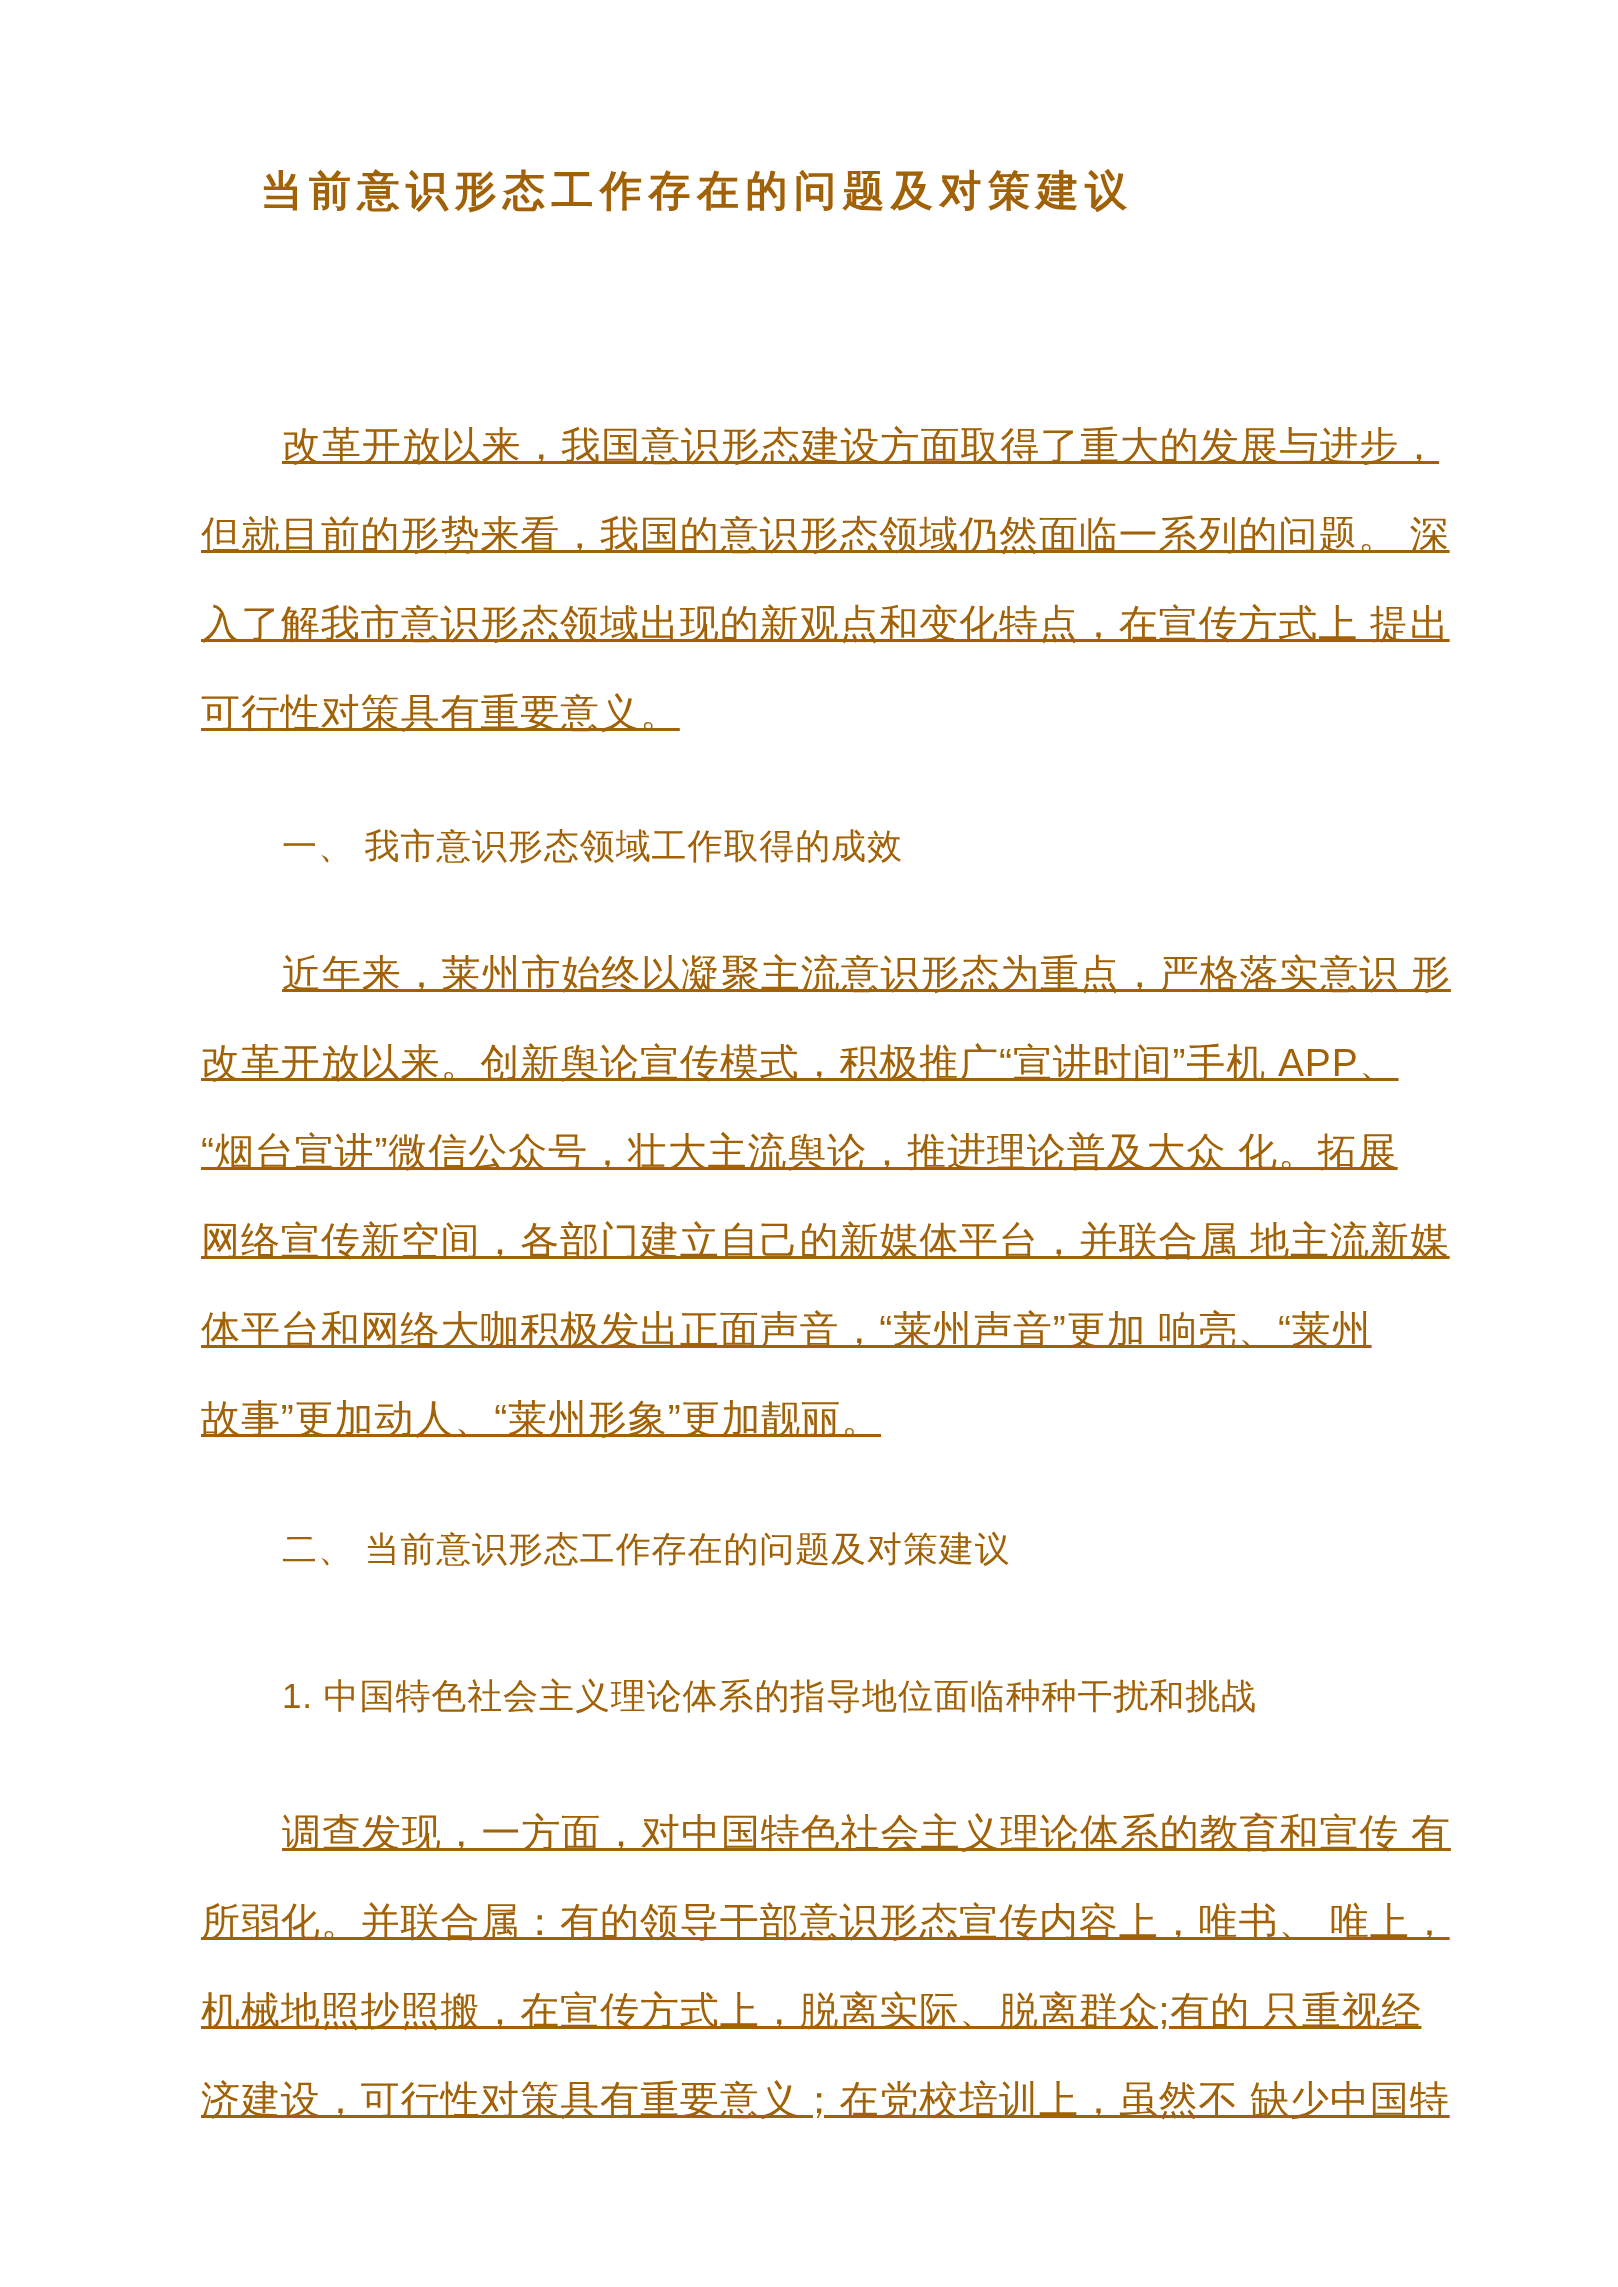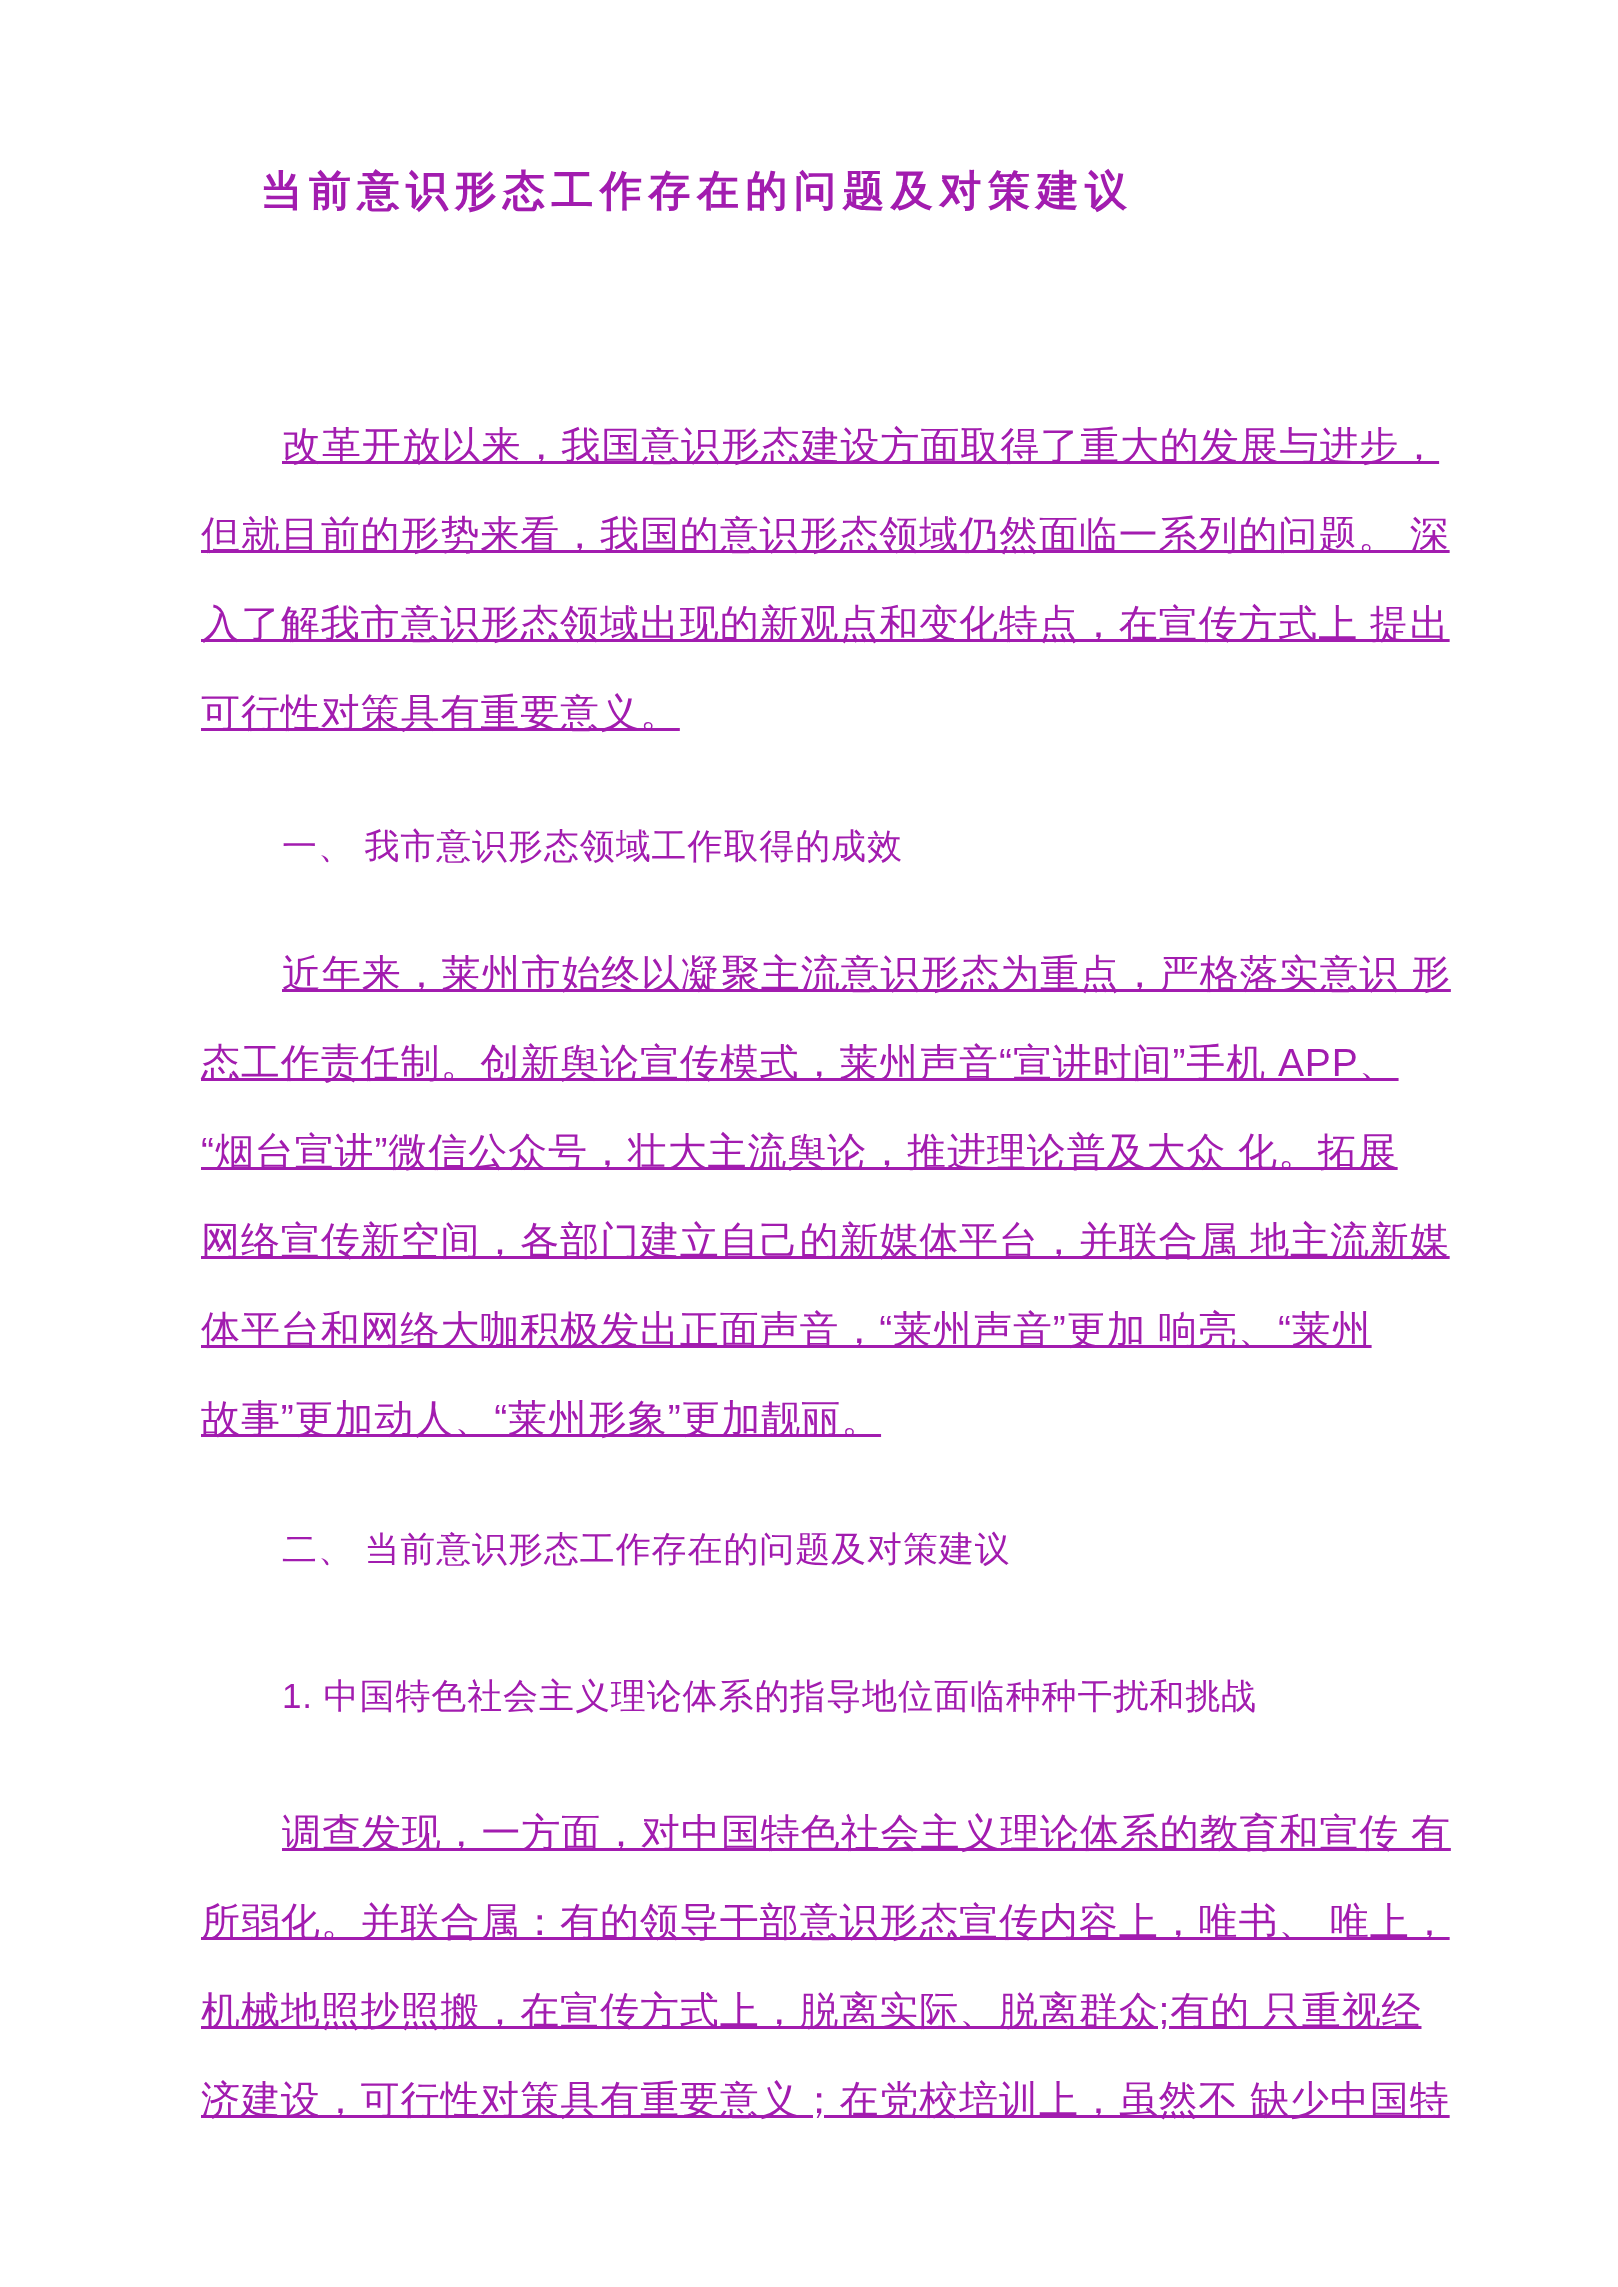--- a/index.html
+++ b/index.html
@@ -8,21 +8,21 @@
     background: #ffffff;
   }
   .page {
     position: relative;
     width: 1387px;
     min-height: 2288px;
     background: #ffffff;
     box-sizing: border-box;
     padding: 161px 194px 74px 201px;
     font-family: "Liberation Sans", "DejaVu Sans", sans-serif;
-    color: #a21caf;
+    color: #a16207;
   }
   .doc-title {
     font-size: 42px;
     line-height: 59px;
     font-weight: bold;
     text-align: center;
     letter-spacing: 6.5px;
     white-space: nowrap;
   }
   .para .line {
@@ -61,21 +61,21 @@
     <div class="line indent">改革开放以来，我国意识形态建设方面取得了重大的发展与进步，</div>
     <div class="line">但就目前的形势来看，我国的意识形态领域仍然面临一系列的问题。 深</div>
     <div class="line">入了解我市意识形态领域出现的新观点和变化特点，在宣传方式上 提出</div>
     <div class="line">可行性对策具有重要意义。</div>
   </div>
 
   <div class="heading b-h1">一、 我市意识形态领域工作取得的成效</div>
 
   <div class="para b-achieve">
     <div class="line indent">近年来，莱州市始终以凝聚主流意识形态为重点，严格落实意识 形</div>
-    <div class="line">态工作责任制。创新舆论宣传模式，莱州声音“宣讲时间”手机 APP、</div>
+    <div class="line">改革开放以来。创新舆论宣传模式，积极推广“宣讲时间”手机 APP、</div>
     <div class="line">“烟台宣讲”微信公众号，壮大主流舆论，推进理论普及大众 化。拓展</div>
     <div class="line">网络宣传新空间，各部门建立自己的新媒体平台，并联合属 地主流新媒</div>
     <div class="line">体平台和网络大咖积极发出正面声音，“莱州声音”更加 响亮、“莱州</div>
     <div class="line">故事”更加动人、“莱州形象”更加靓丽。</div>
   </div>
 
   <div class="heading b-h2">二、 当前意识形态工作存在的问题及对策建议</div>
 
   <div class="heading b-h3">1. 中国特色社会主义理论体系的指导地位面临种种干扰和挑战</div>
 

